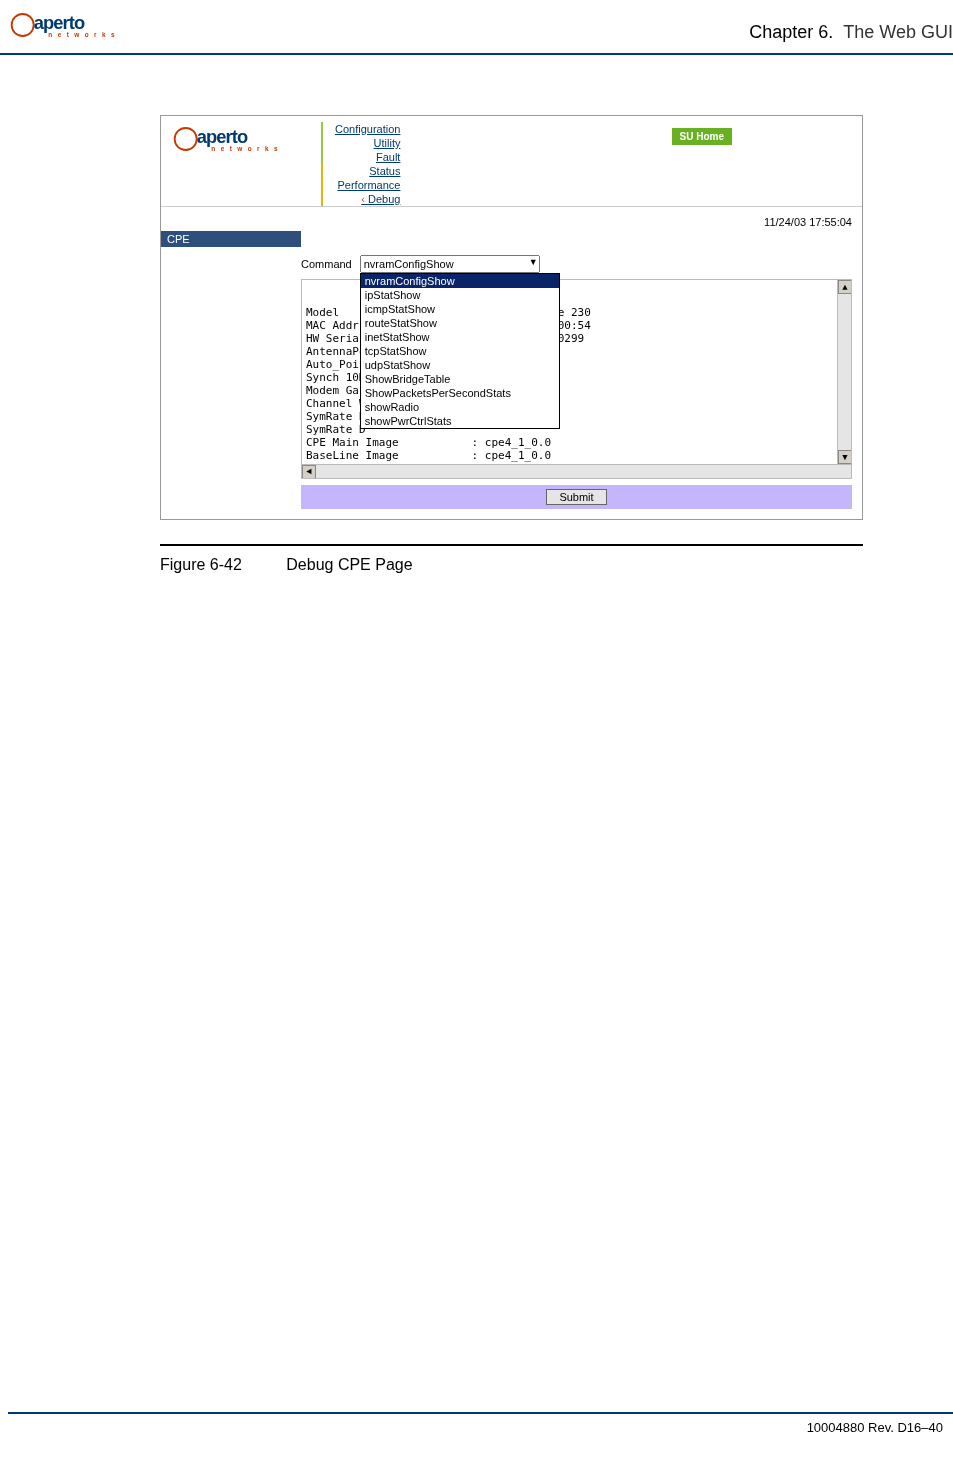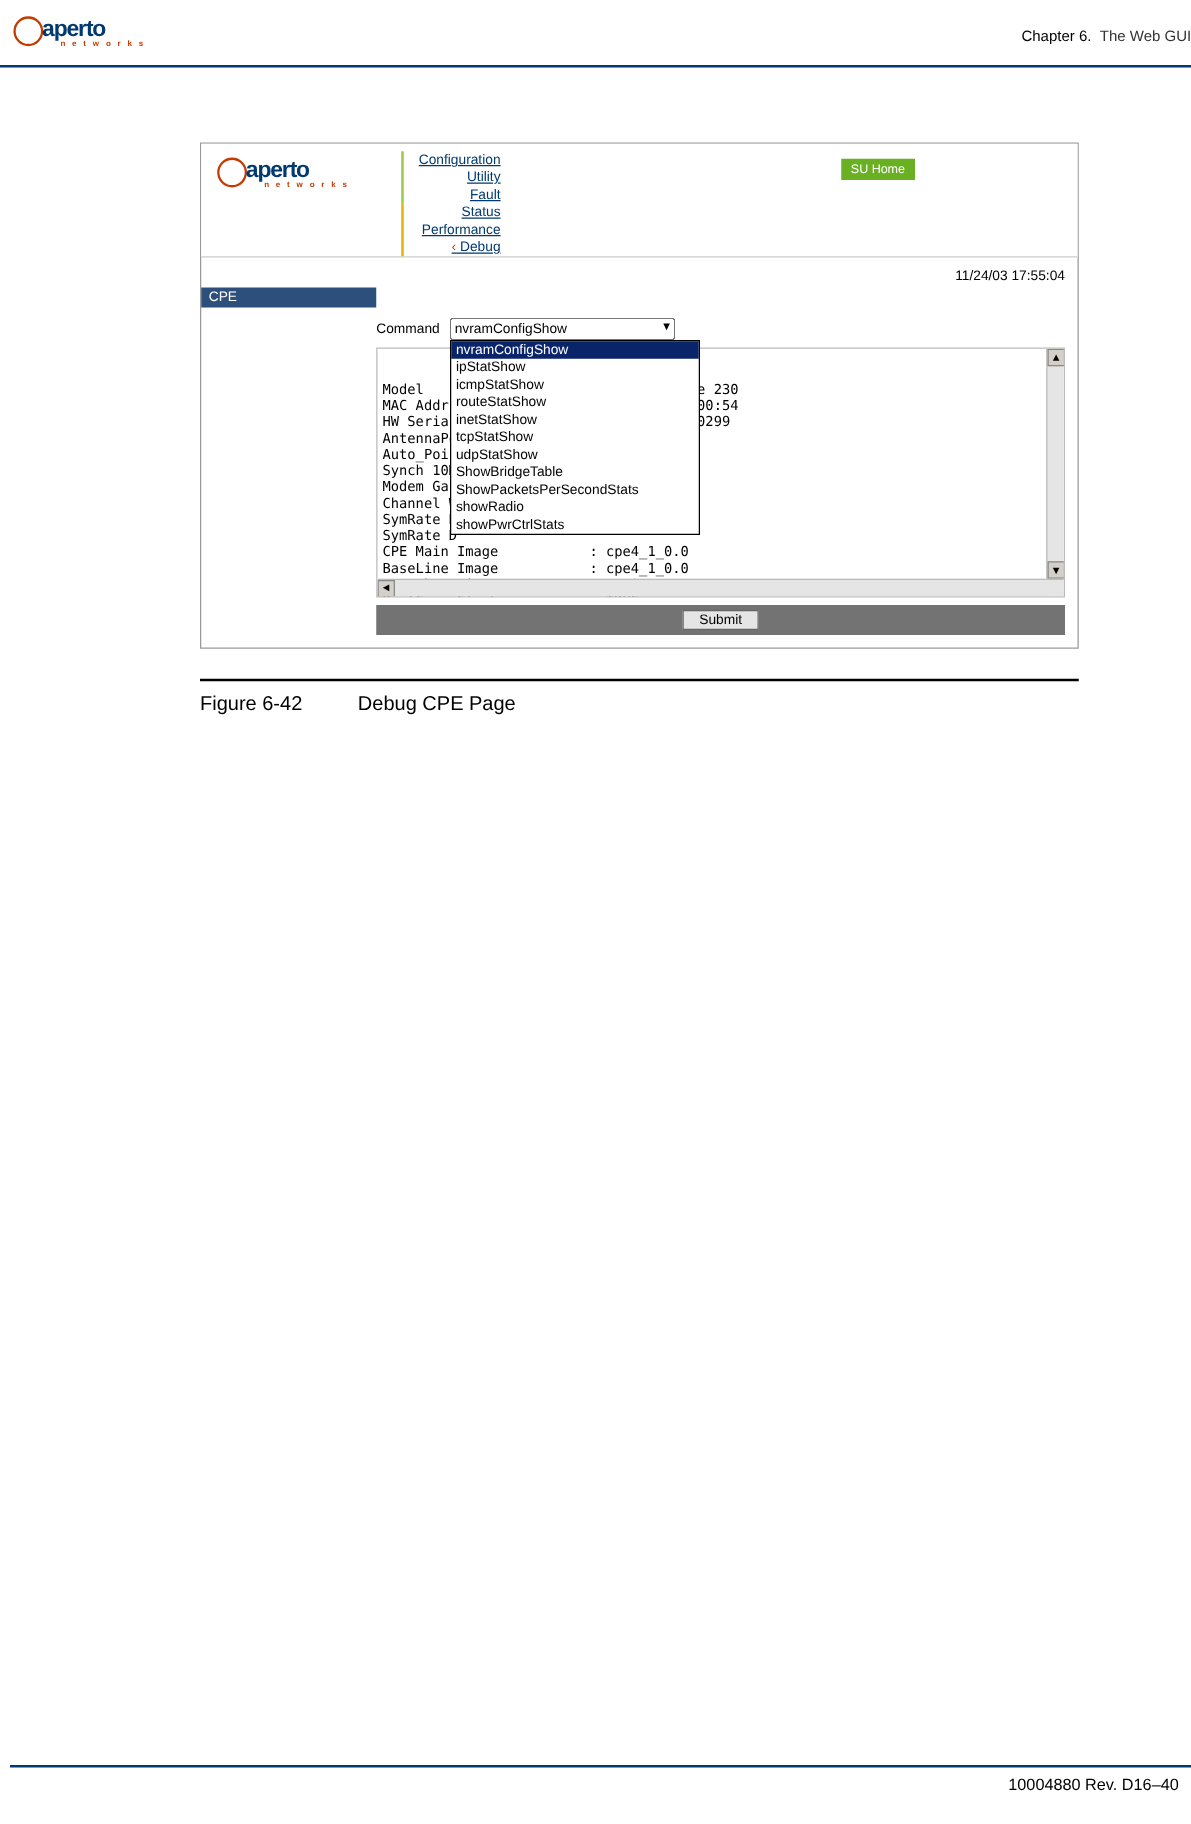--- a/index.html
+++ b/index.html
@@ -19,21 +19,21 @@
     border-radius: 12px;
   }
   .doc-header {
     display: flex;
     justify-content: space-between;
     align-items: flex-start;
     padding: 0 0 8px 8px;
   }
   .doc-logo { width: 110px; height: 34px; }
   .doc-chapter {
-    font-size: 12px;
+    font-size: 18px;
     color: #000;
     padding-right: 0;
     margin-top: 14px;
   }
   .doc-chapter .light { font-weight: normal; }
   .doc-chapter .title { color: #333; }
   hr.doc-hr {
     border: none;
     border-top: 2px solid #003a71;
     margin: 2px 0 0 0;
@@ -73,21 +73,21 @@
   }
   .nav-active { color: #003a71; text-decoration: underline; }
   .home-btn {
     position: absolute;
     top: 12px;
     right: 130px;
     background: #6ab023;
     color: #fff;
     font-size: 10px;
     padding: 3px 8px;
-    font-weight: normal;
+    font-weight: bold;
   }
   .info-band {
     text-align: right;
     font-size: 11px;
     color: #000;
     padding: 8px 10px 0 0;
     line-height: 14px;
   }
   .cpe-bar {
     background: #2d4f7c;
@@ -151,21 +151,21 @@
     left:0; bottom:0; right:0; height:14px;
     background:#e5e5e5; border-top:1px solid #bbb;
   }
   .output-box .hbar .lf {
     position:absolute; left:0; top:0; width:14px; height:14px;
     background:#d4d0c8; border:1px solid #888;
     font-size:9px; text-align:center; line-height:12px;
   }
   .output-box pre { margin:0; padding-right:18px; }
   .submit-bar {
-    background: #737373;
+    background: #c4b5fd;
     text-align: center;
     padding: 4px 0;
     margin: 0 10px 10px 140px;
   }
   .submit-btn {
     font-size: 11px;
     padding: 1px 12px;
     background: #e5e5e5;
     border: 1px solid #666;
   }

